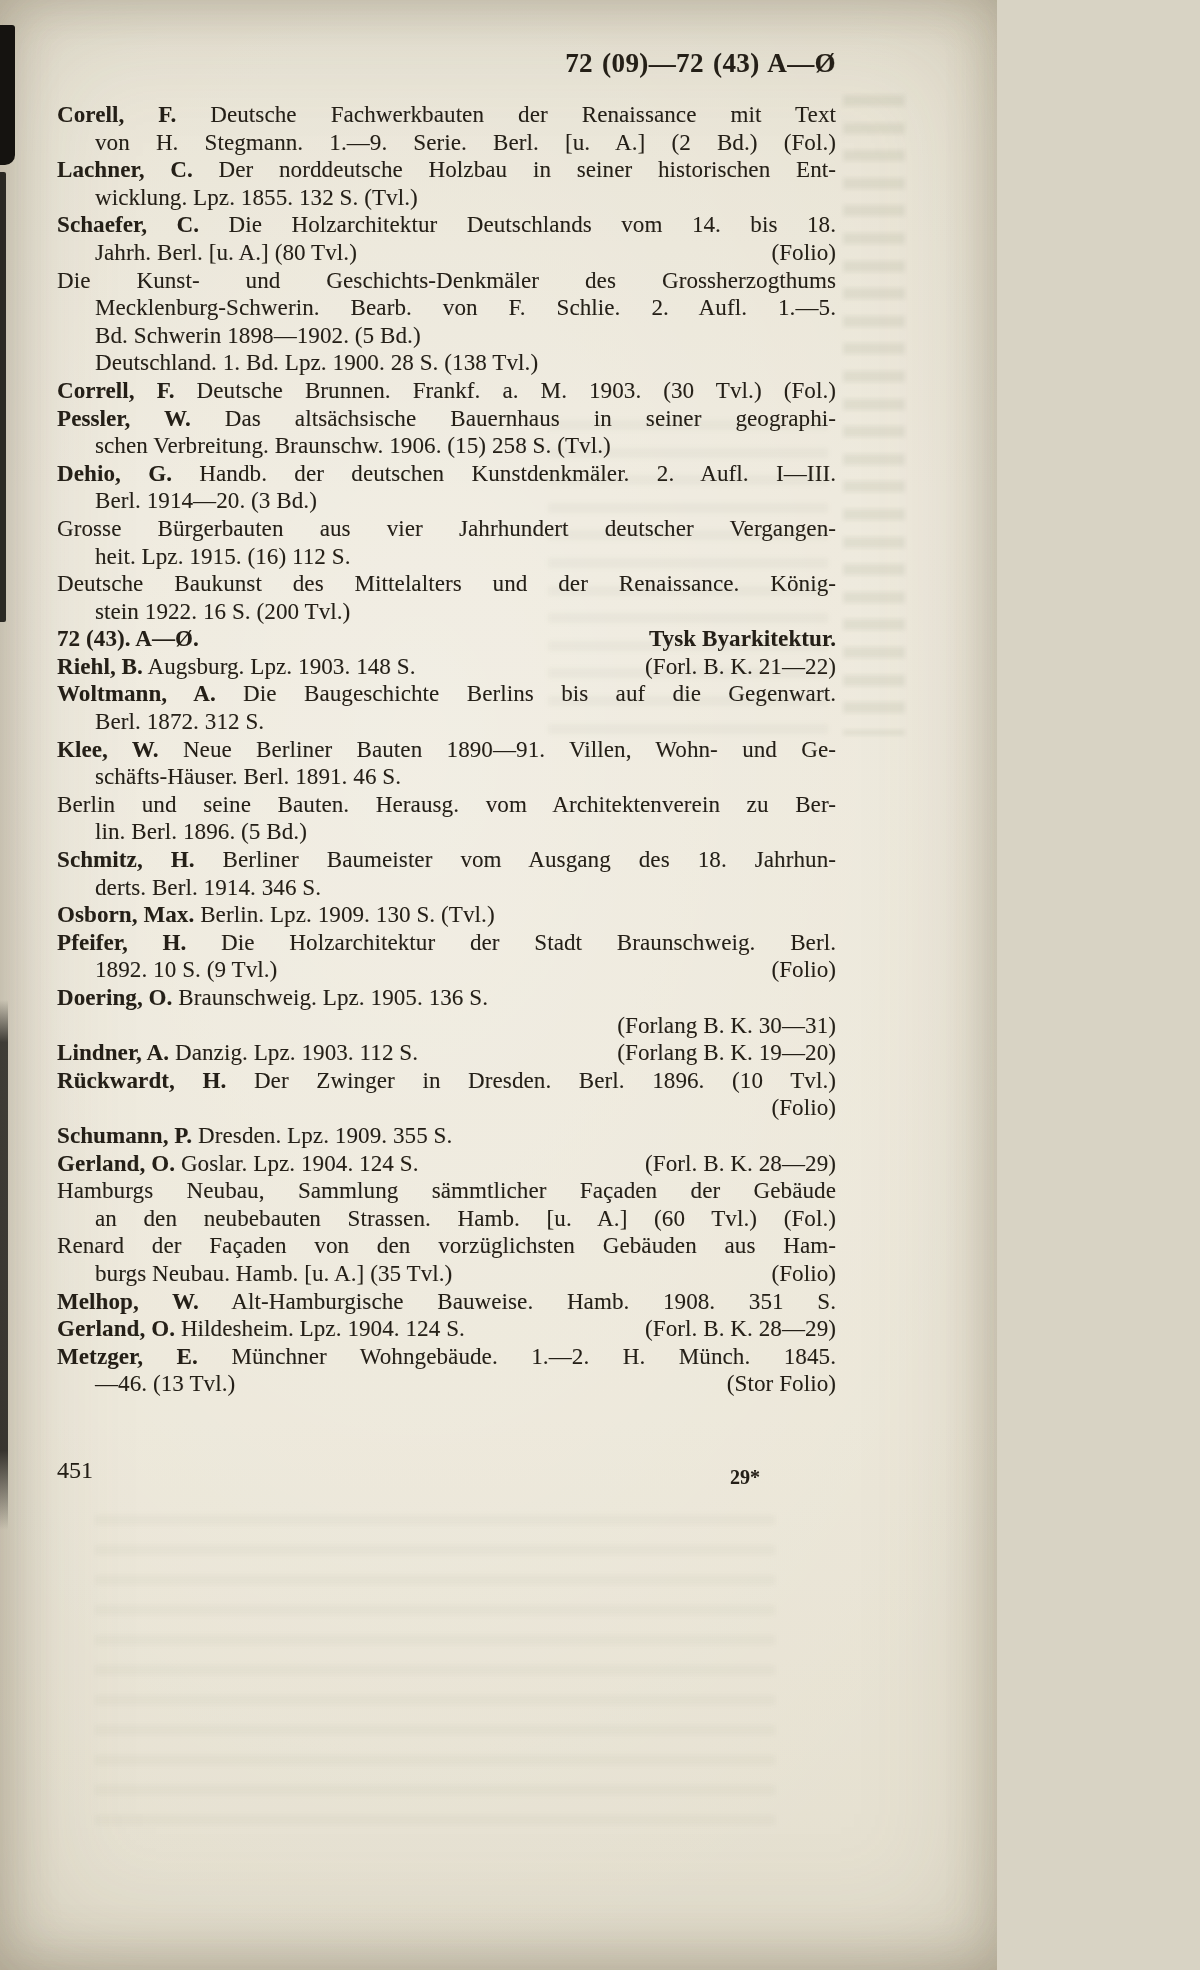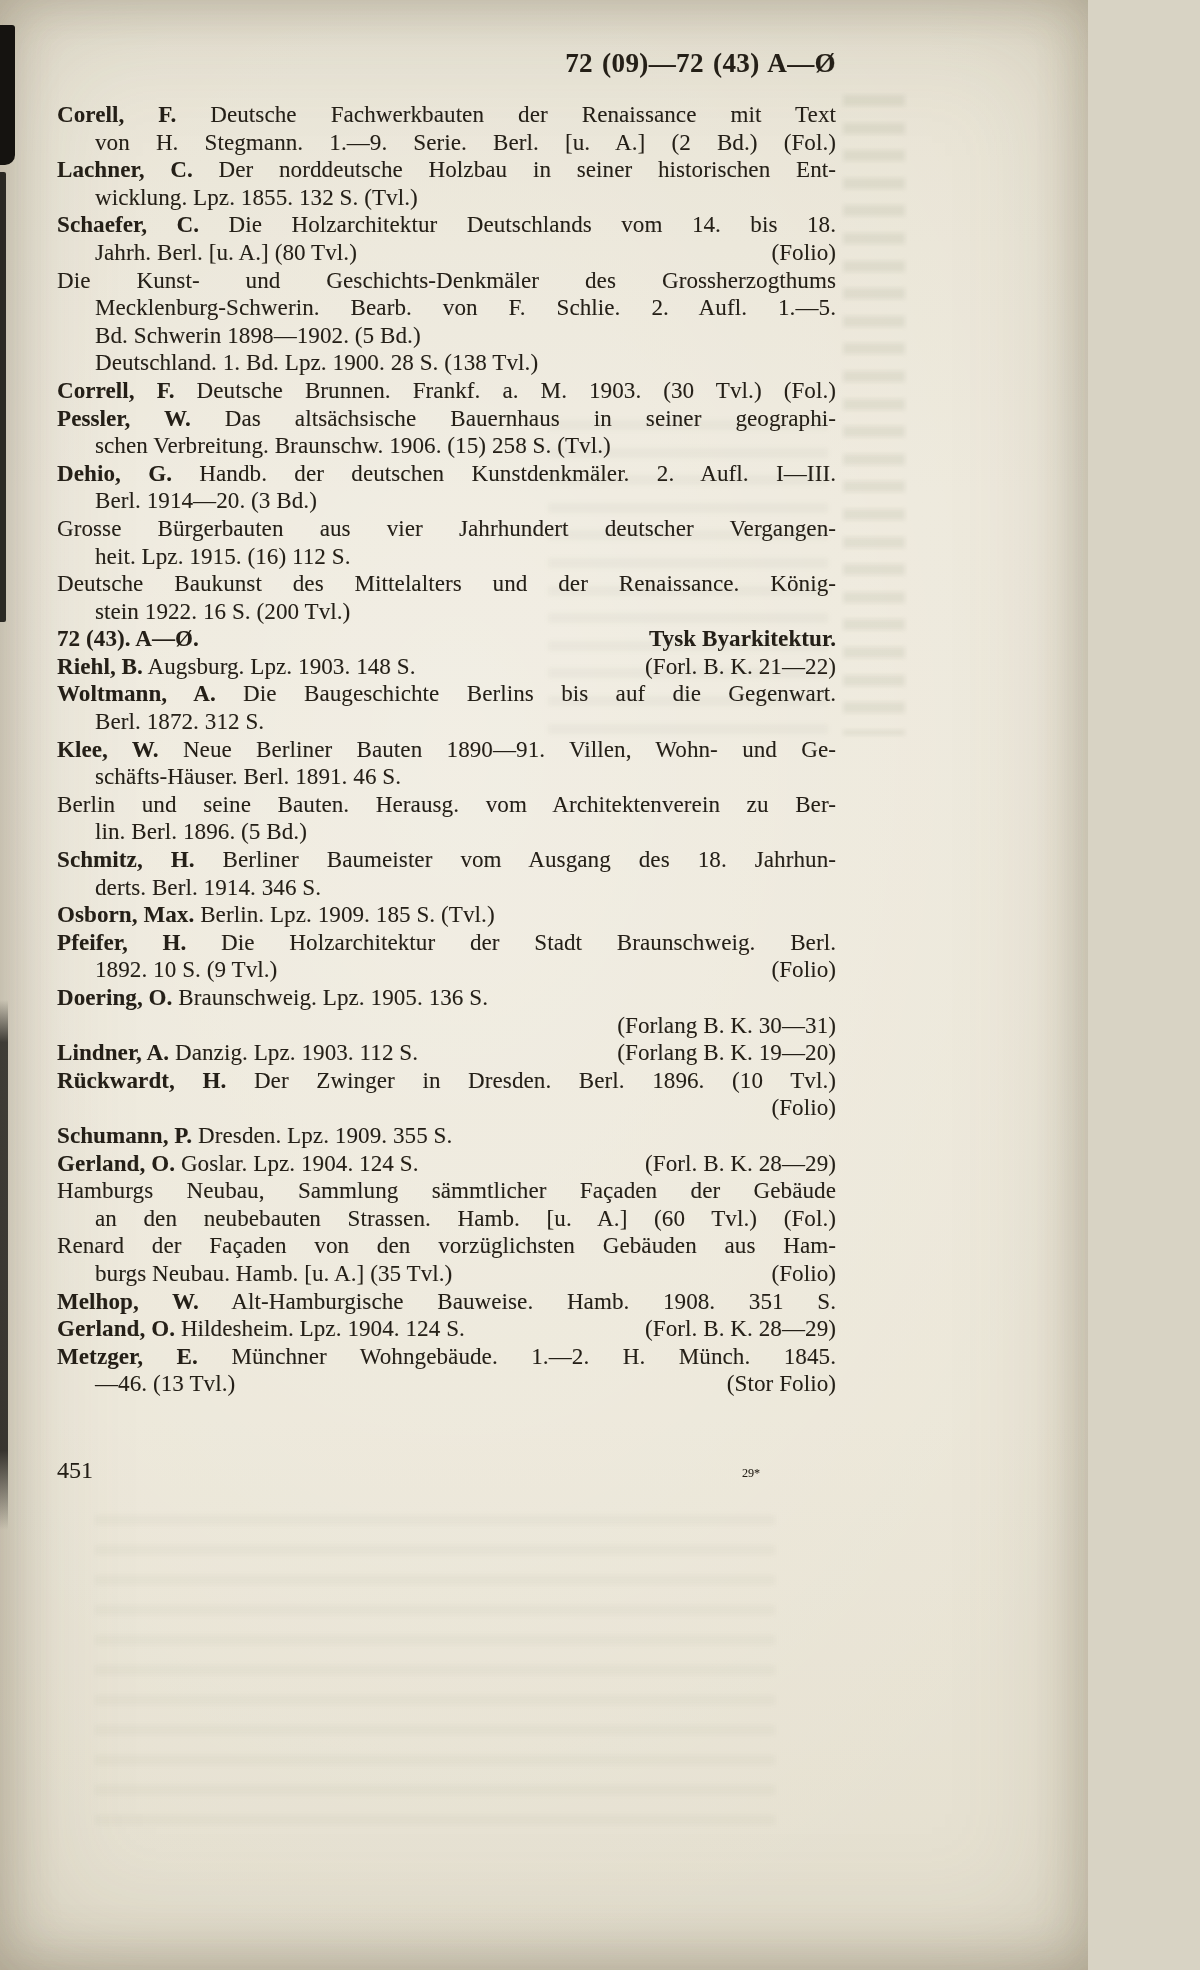--- a/index.html
+++ b/index.html
@@ -1,17 +1,17 @@
 <!DOCTYPE html>
 <html><head>
 <meta charset="utf-8">
 <style>
   html, body { margin:0; padding:0; background:#d8d3c4; }
   .page {
-    position:relative; width:1088px; height:1970px; overflow:hidden;
+    position:relative; width:997px; height:1970px; overflow:hidden;
     color:#241f17;
     font-family:"Liberation Serif","DejaVu Serif",serif;
     background:
       radial-gradient(ellipse 120% 100% at 42% 38%, rgba(255,255,255,0.30), rgba(255,255,255,0) 65%),
       linear-gradient(180deg, #e6e1d1 0%, #ece7d9 25%, #ebe6d7 72%, #e4dfcf 100%);
     box-shadow:
       inset 0 0 130px rgba(112,98,72,0.25),
       inset 14px 0 50px rgba(90,78,58,0.14),
       inset -12px 0 45px rgba(112,98,72,0.10),
       inset 0 -16px 55px rgba(112,98,72,0.12);
@@ -38,21 +38,21 @@
   .line { font-size:23px; line-height:27.6px; min-height:27.6px; letter-spacing:0.1px; }
   .line::after { content:""; display:block; clear:both; height:0; }
   .line.indent { padding-left:38px; }
   .line.justify { text-align:justify; text-align-last:justify; -moz-text-align-last:justify; }
   .b { font-weight:bold; }
   .tail { float:right; }
 
   .footer { position:absolute; left:57px; top:1456px; width:779px; z-index:2;
             text-shadow:0.3px 0.3px 0.3px rgba(40,33,24,0.25); }
   .pagenum { text-align:left; font-size:24px; line-height:28px; }
-  .sig { position:absolute; right:76px; top:10px; font-size:12px; font-weight:normal; }
+  .sig { position:absolute; right:76px; top:10px; font-size:20px; font-weight:bold; }
 </style>
 </head>
 <body>
 
 <div class="page">
   <div class="artifact a1"></div>
   <div class="artifact a2"></div>
   <div class="artifact a3"></div>
   <div class="ghost g1"></div>
   <div class="ghost g2"></div>
@@ -118,21 +118,21 @@
         </div>
         <div class="entry">
           <div class="line justify"><span>Berlin und seine Bauten. Herausg. vom Architektenverein zu Ber-</span></div>
           <div class="line indent"><span>lin. Berl. 1896. (5 Bd.)</span></div>
         </div>
         <div class="entry">
           <div class="line justify"><span class="b">Schmitz, H.</span><span> Berliner Baumeister vom Ausgang des 18. Jahrhun-</span></div>
           <div class="line indent"><span>derts. Berl. 1914. 346 S.</span></div>
         </div>
         <div class="entry">
-          <div class="line"><span class="b">Osborn, Max.</span><span> Berlin. Lpz. 1909. 185 S. (Tvl.)</span></div>
+          <div class="line"><span class="b">Osborn, Max.</span><span> Berlin. Lpz. 1909. 130 S. (Tvl.)</span></div>
         </div>
         <div class="entry">
           <div class="line justify"><span class="b">Pfeifer, H.</span><span> Die Holzarchitektur der Stadt Braunschweig. Berl.</span></div>
           <div class="line indent"><span class="tail">(Folio)</span><span>1892. 10 S. (9 Tvl.)</span></div>
         </div>
         <div class="entry">
           <div class="line"><span class="b">Doering, O.</span><span> Braunschweig. Lpz. 1905. 136 S.</span></div>
           <div class="line indent">
             <span class="tail">(Forlang B. K. 30—31)</span>
           </div>

